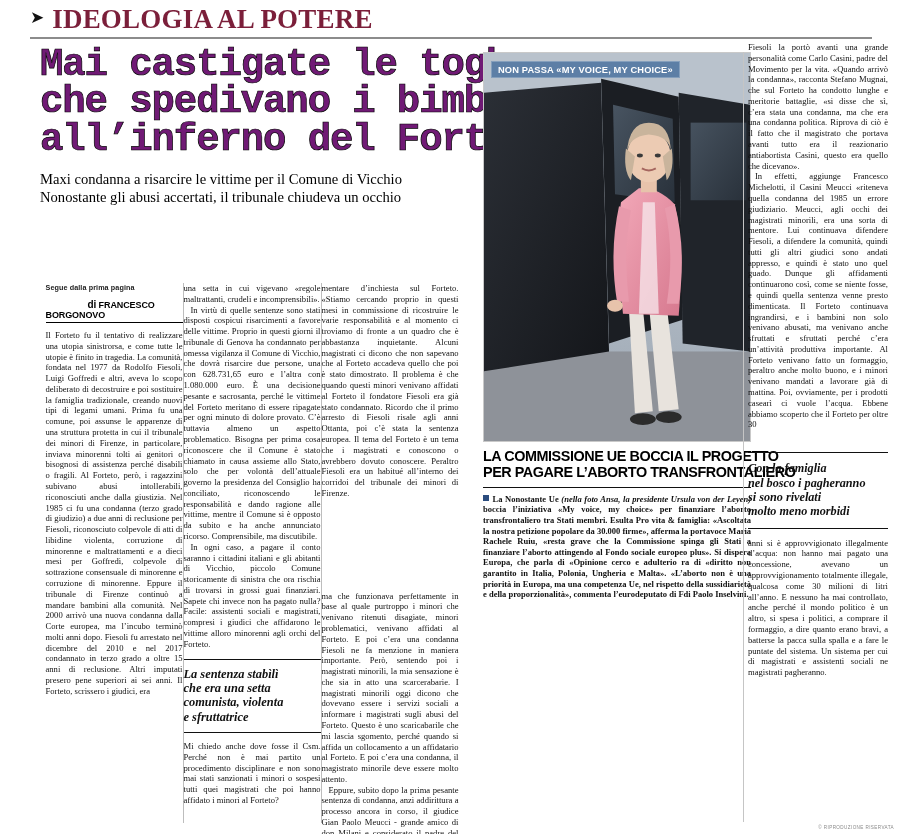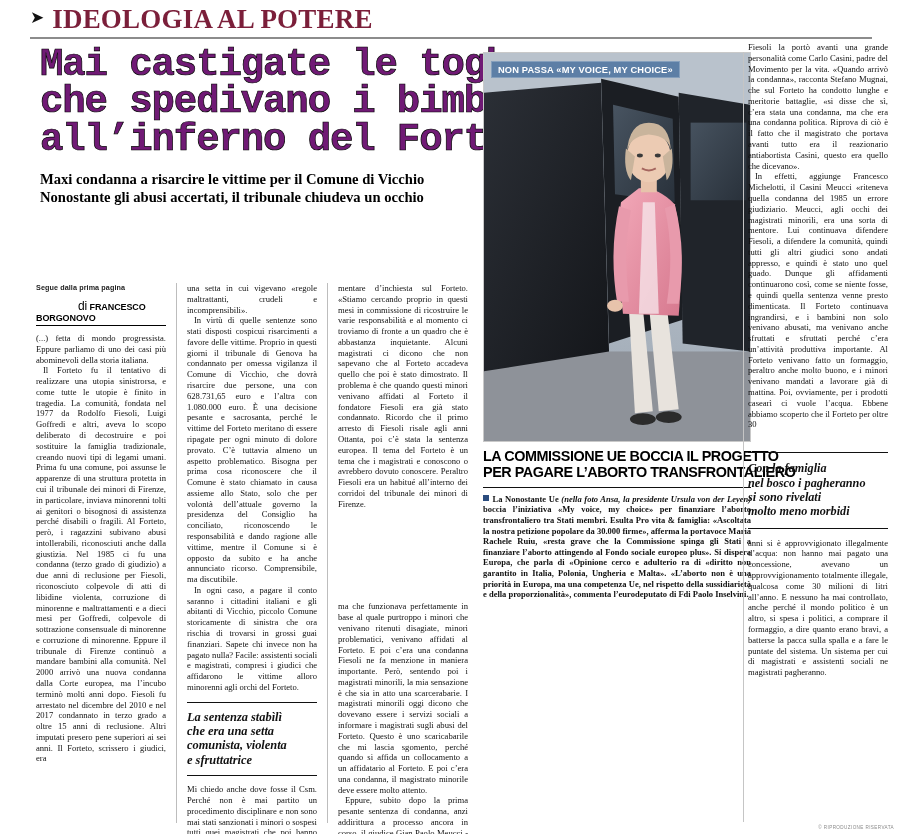--- a/index.html
+++ b/index.html
@@ -38,33 +38,33 @@
     letter-spacing:-1.1px;
     color:#701a75;
     -webkit-text-stroke:0.7px #000;
   }
   .headline div{white-space:nowrap;}
 
   .deck{
     padding:12px 0 0 40px;
     width:432px;
     font-family:"Liberation Serif", serif;
-    font-weight:700;
+    font-weight:400;
     font-size:14.6px;
     line-height:1.22;
     color:#000;
   }
   .deck div{white-space:nowrap;}
 
   
   .cols{
     position:absolute;
     left:36px; top:283px;
     width:432px; height:540px;
-    display:flex; gap:10px;justify-content:center;
+    display:flex; justify-content:center;
   }
   .col{width:137px;}
   .colrule{width:1px;background:#bdbdbd;}
 
   .segue{
     font-family:"Liberation Sans", sans-serif;
     font-size:7.2px;
     font-weight:600;
     letter-spacing:.1px;
     color:#222;
@@ -73,21 +73,21 @@
   .byline{
     font-family:"Liberation Sans", sans-serif;
     font-size:9px;
     font-weight:700;
     color:#000;
     border-bottom:1.4px solid #000;
     padding-bottom:2px;
     margin-bottom:7px;
     letter-spacing:-.1px;
   }
-  .byline .di{font-weight:400;font-size:12px;padding-left:42px;}
+  .byline .di{font-weight:700;font-size:10px;padding-left:42px;}
 
   p.body{
     font-family:"Liberation Serif", serif;
     font-size:8.6px;
     line-height:1.255;
     text-align:justify;
     margin:0;
     hyphens:auto;
     -webkit-hyphens:auto;
     color:#111;
@@ -222,21 +222,20 @@
   </div>
 
   <div class="cols">
 
     <div class="col">
       <div class="segue">Segue dalla prima pagina</div>
       <div class="byline">
         <span class="di">di</span>
         <span>FRANCESCO BORGONOVO</span>
       </div>
-      <p class="body">(...) fetta di mondo progressista. Eppure parliamo di uno dei casi più abominevoli della storia italiana.</p>
       <p class="body">Il Forteto fu il tentativo di realizzare una utopia sinistrorsa, e come tutte le utopie è finito in tragedia. La comunità, fondata nel 1977 da Rodolfo Fiesoli, Luigi Goffredi e altri, aveva lo scopo deliberato di decostruire e poi sostituire la famiglia tradizionale, creando nuovi tipi di legami umani. Prima fu una comune, poi assunse le apparenze di una struttura protetta in cui il tribunale dei minori di Firenze, in particolare, inviava minorenni tolti ai genitori o bisognosi di assistenza perché disabili o fragili. Al Forteto, però, i ragazzini subivano abusi intollerabili, riconosciuti anche dalla giustizia. Nel 1985 ci fu una condanna (terzo grado di giudizio) a due anni di reclusione per Fiesoli, riconosciuto colpevole di atti di libidine violenta, corruzione di minorenne e maltrattamenti e a dieci mesi per Goffredi, colpevole di sottrazione consensuale di minorenne e corruzione di minorenne. Eppure il tribunale di Firenze continuò a mandare bambini alla comunità. Nel 2000 arrivò una nuova condanna dalla Corte europea, ma l’incubo terminò molti anni dopo. Fiesoli fu arrestato nel dicembre del 2010 e nel 2017 condannato in terzo grado a oltre 15 anni di reclusione. Altri imputati presero pene superiori ai sei anni. Il Forteto, scrissero i giudici, era</p>
     </div>
 
     <div class="colrule"></div>
 
     <div class="col">
       <p class="body">una setta in cui vigevano «regole maltrattanti, crudeli e incomprensibili».</p>
       <p class="body">In virtù di quelle sentenze sono stati disposti cospicui risarcimenti a favore delle vittime. Proprio in questi giorni il tribunale di Genova ha condannato per omessa vigilanza il Comune di Vicchio, che dovrà risarcire due persone, una con 628.731,65 euro e l’altra con 1.080.000 euro. È una decisione pesante e sacrosanta, perché le vittime del Forteto meritano di essere ripagate per ogni minuto di dolore provato. C’è tuttavia almeno un aspetto problematico. Bisogna per prima cosa riconoscere che il Comune è stato chiamato in causa assieme allo Stato, solo che per volontà dell’attuale governo la presidenza del Consiglio ha conciliato, riconoscendo le responsabilità e dando ragione alle vittime, mentre il Comune si è opposto da subito e ha anche annunciato ricorso. Comprensibile, ma discutibile.</p>
       <p class="body">In ogni caso, a pagare il conto saranno i cittadini italiani e gli abitanti di Vicchio, piccolo Comune storicamente di sinistra che ora rischia di trovarsi in grossi guai finanziari. Sapete chi invece non ha pagato nulla? Facile: assistenti sociali e magistrati, compresi i giudici che affidarono le vittime alloro minorenni agli orchi del Forteto.</p>
       <div class="pullquote">

